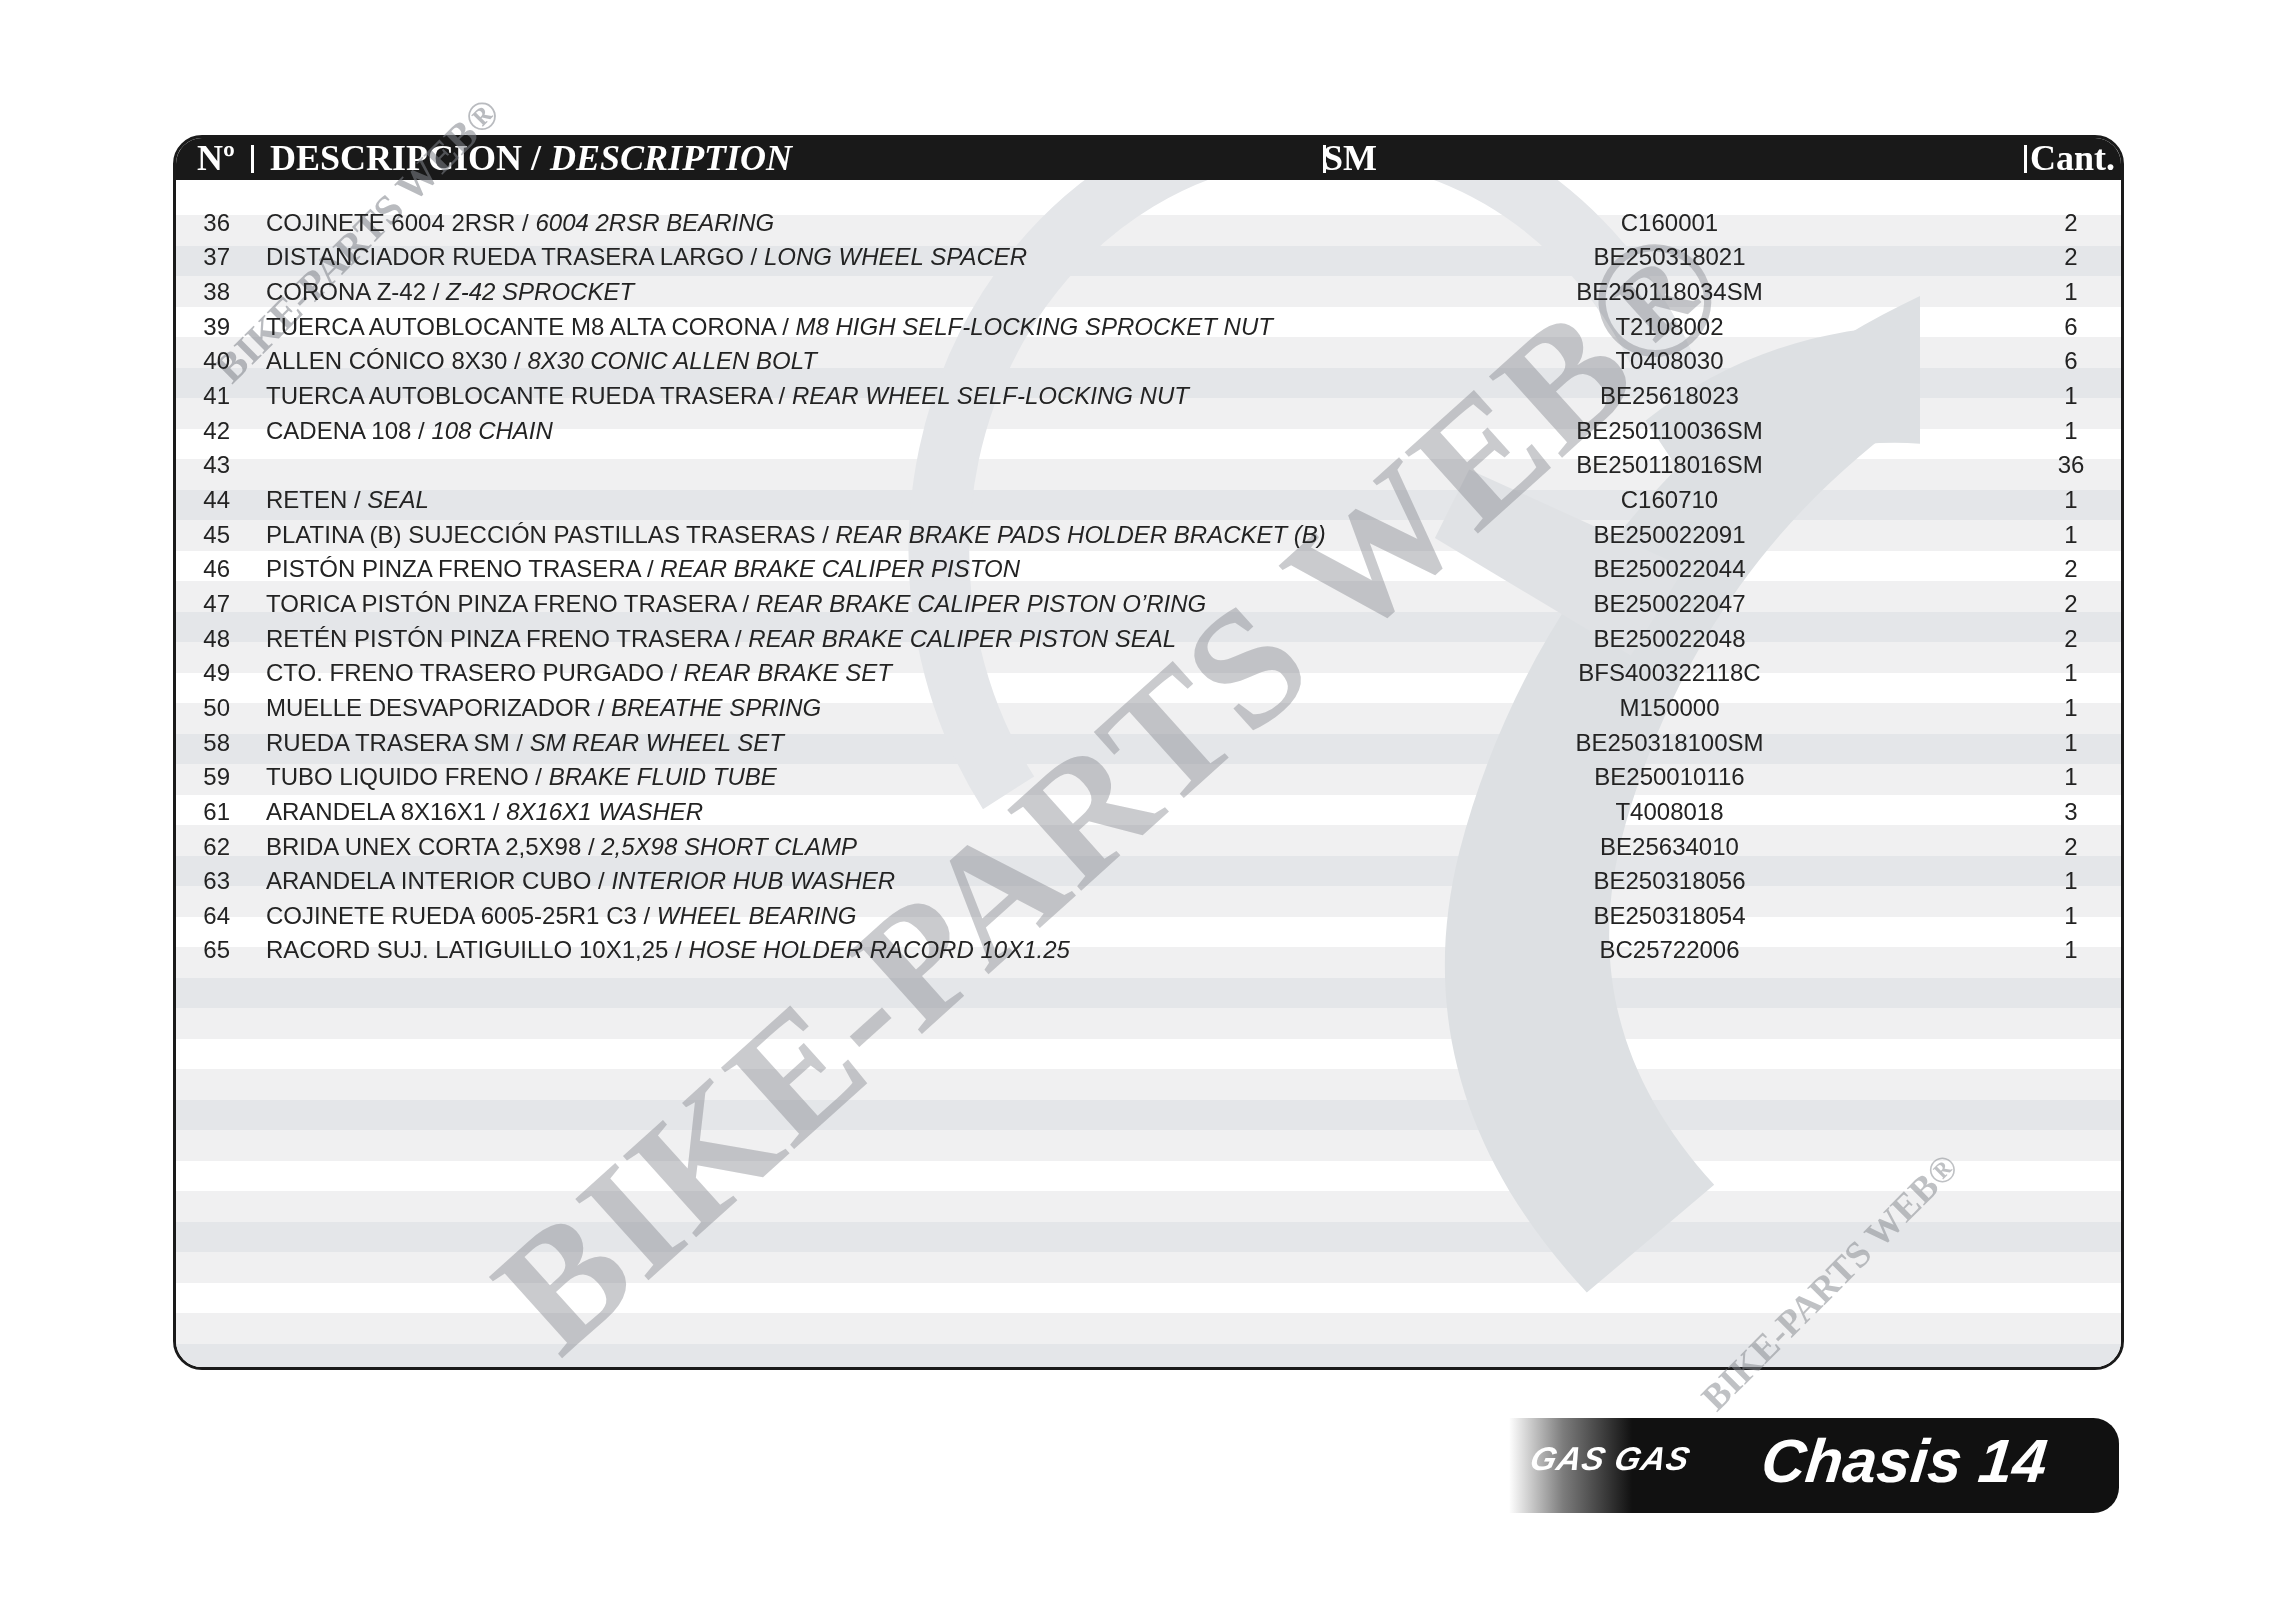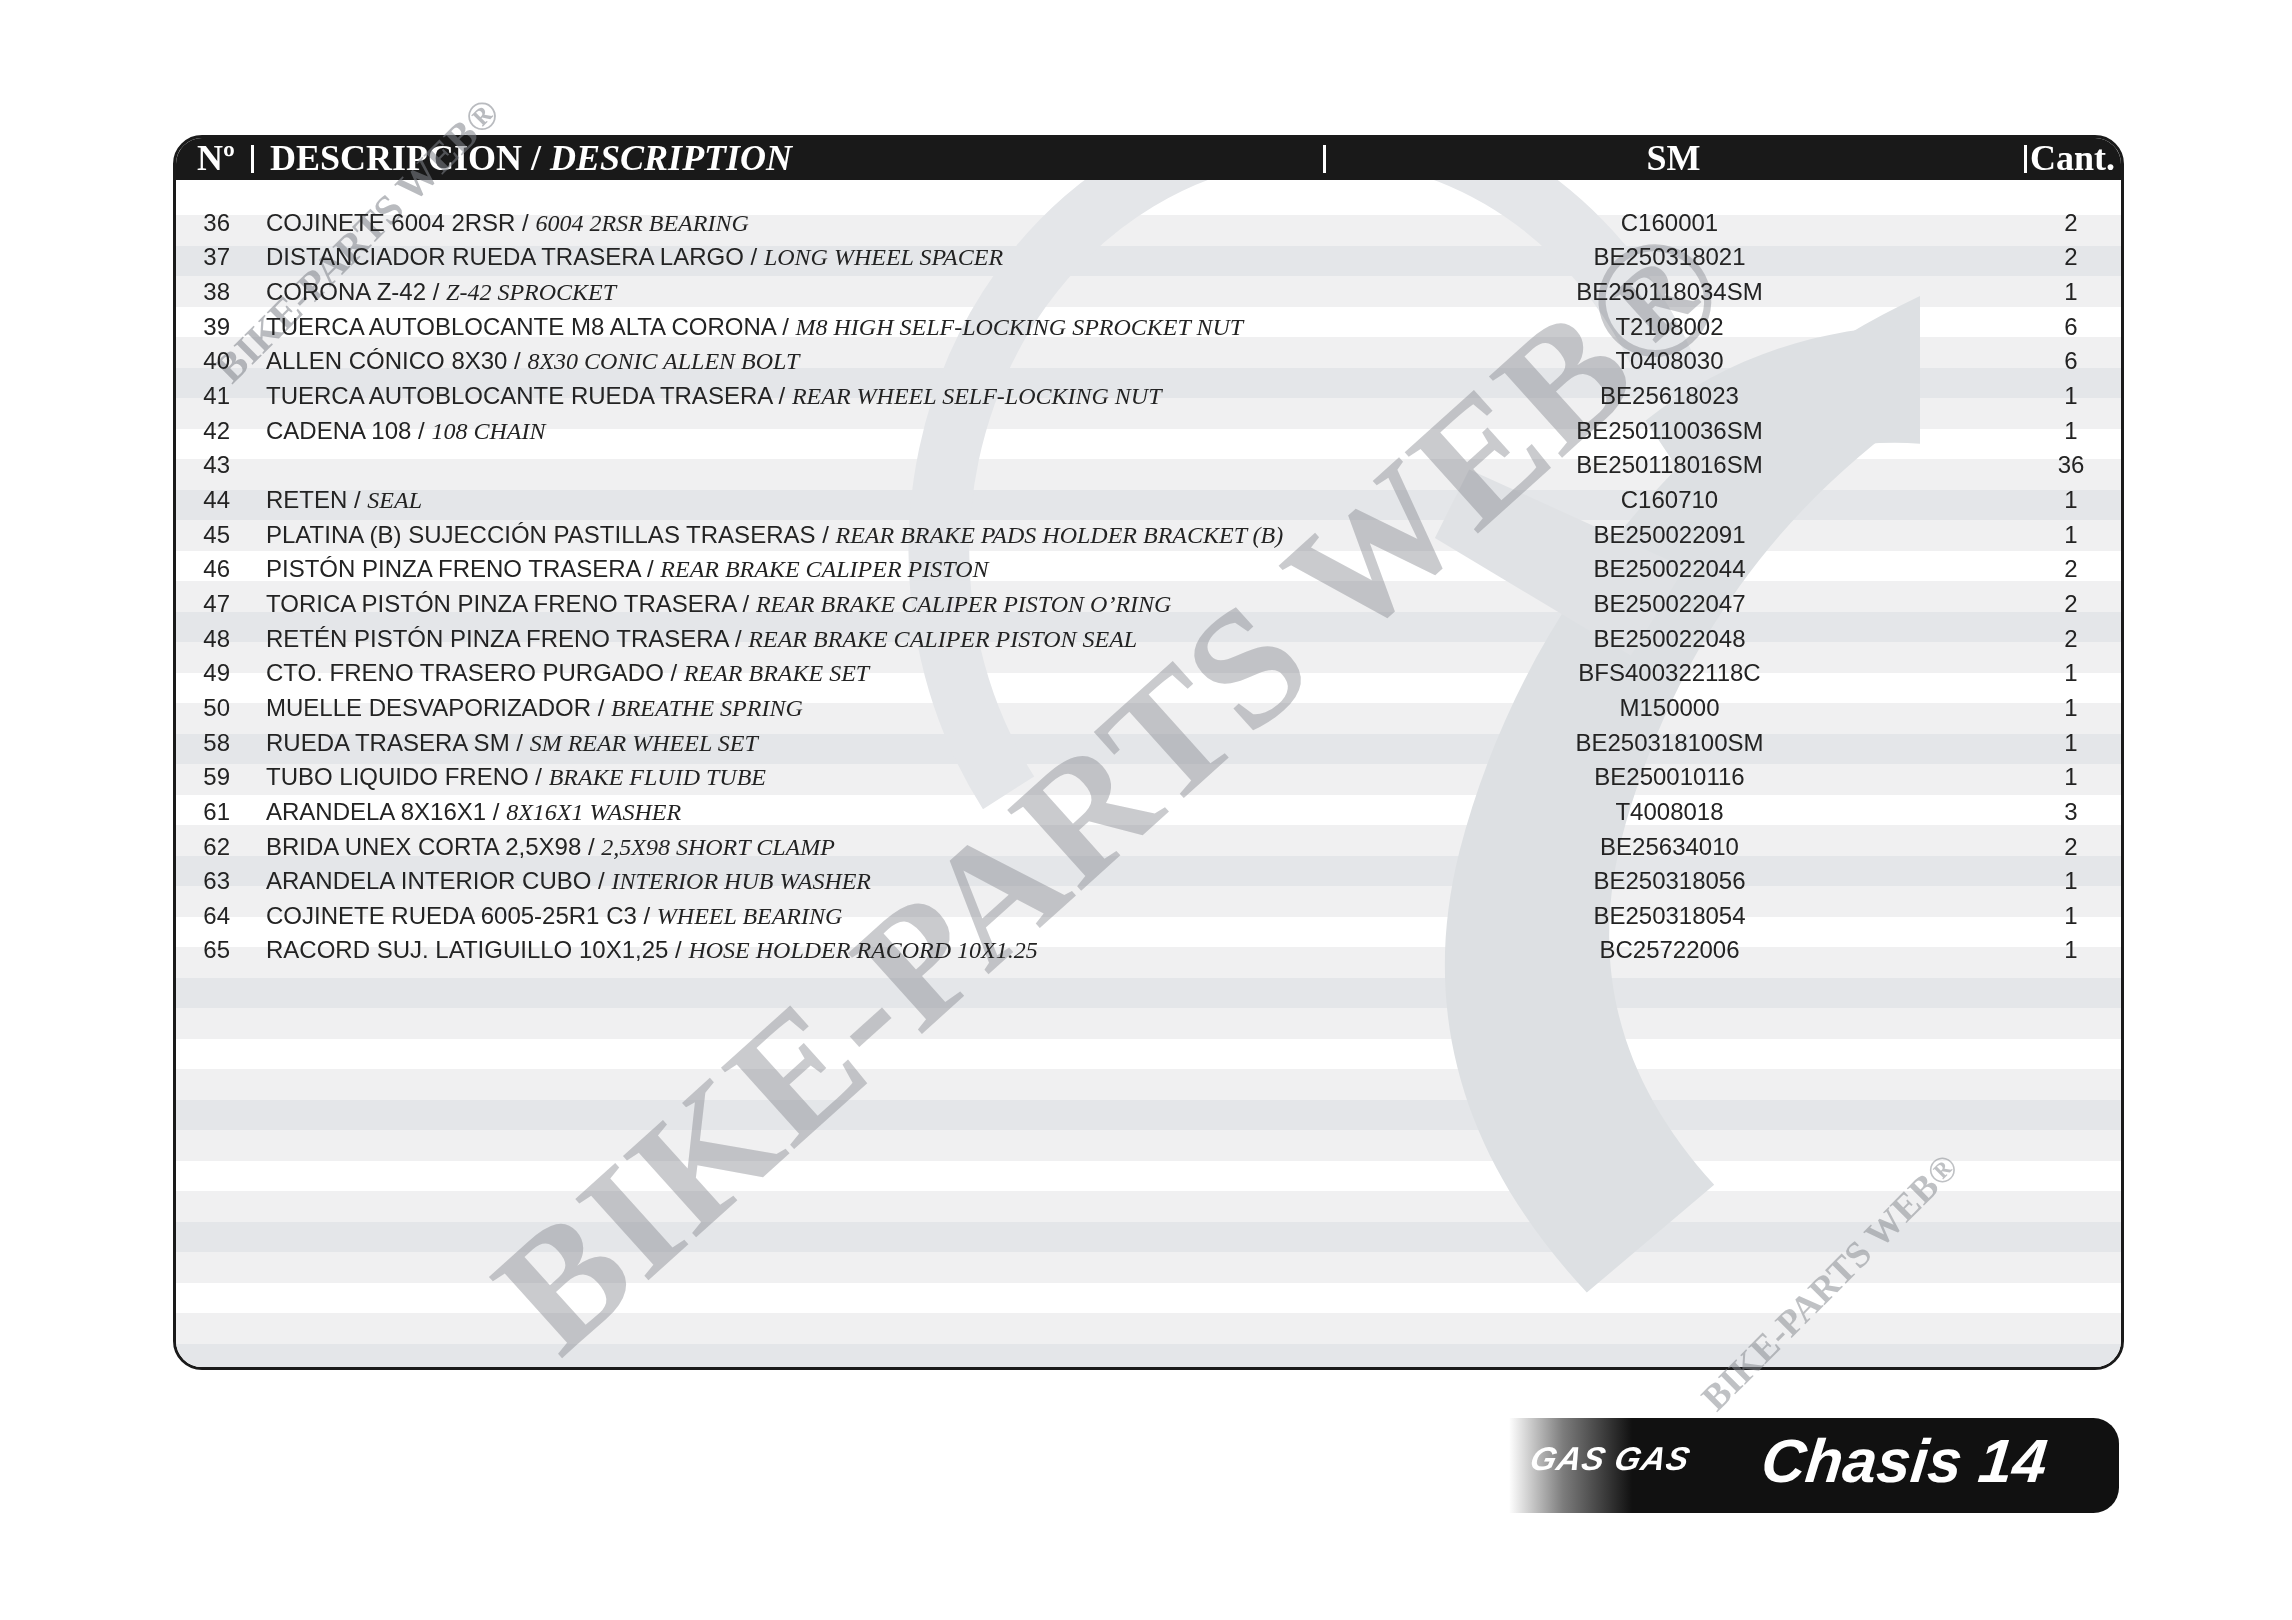--- a/index.html
+++ b/index.html
@@ -22,31 +22,31 @@
   }
   .swoosh{position:absolute;left:372px;top:7.8px;}
   .table-header{
     position:absolute;left:0;top:0;width:100%;height:42px;background:#191919;
     color:#ffffff;font-family:"Liberation Serif","DejaVu Serif",serif;font-weight:bold;
   }
   .hdr-cell{position:absolute;top:0;height:42px;line-height:41px;font-size:36px;}
   .hdr-no{left:3.9px;width:72px;text-align:center;}
   .hdr-desc{left:94px;}
   .hdr-desc .it{font-style:italic;}
-  .hdr-sm{left:1147px;width:701px;text-align:center;}
+  .hdr-sm{left:1147px;width:701px;}
   .hdr-qty{left:1848px;width:97px;text-align:center;}
   .hdr-div{position:absolute;top:6.9px;width:2.9px;height:28px;background:#ffffff;}
   .div1{left:75px;}  .div2{left:1147px;} .div3{left:1848px;}
   
   .rows-layer{position:absolute;left:0;top:0;width:2293px;height:1620px;}
   .row{position:absolute;left:176px;width:1946px;height:35px;line-height:35px;
        font-size:24px;color:#232323;white-space:nowrap;}
   .c-no{position:absolute;left:0;width:54px;text-align:right;}
   .c-desc{position:absolute;left:90px;}
-  .c-desc .en{font-style:italic;font-family:Liberation Serif, serif;}
+  .c-desc .en{font-style:italic;}
   .c-sm{position:absolute;left:1143px;width:701px;text-align:center;}
   .c-qty{position:absolute;left:1844px;width:102px;text-align:center;}
   
   .wm{position:absolute;font-family:"Liberation Serif","DejaVu Serif",serif;
       font-weight:bold;white-space:nowrap;transform-origin:0 100%;pointer-events:none;}
   .wm-giant{left:578px;top:1213px;font-size:167px;line-height:167px;
       letter-spacing:2px;color:rgba(128,132,138,0.42);transform:rotate(-42deg);}
   .wm-topleft{left:237px;top:349px;font-size:41px;line-height:41px;
       color:rgba(128,132,138,0.55);transform:rotate(-45deg);}
   .wm-bottomright{left:1721px;top:1380px;font-size:37px;line-height:37px;

